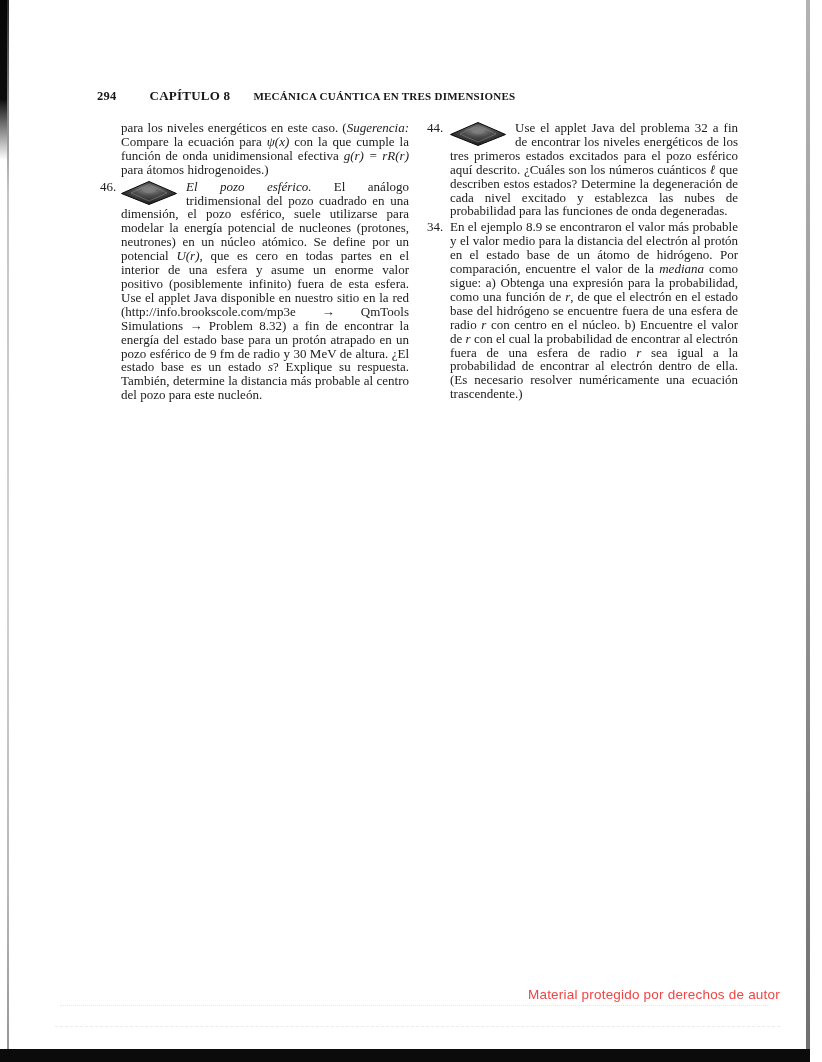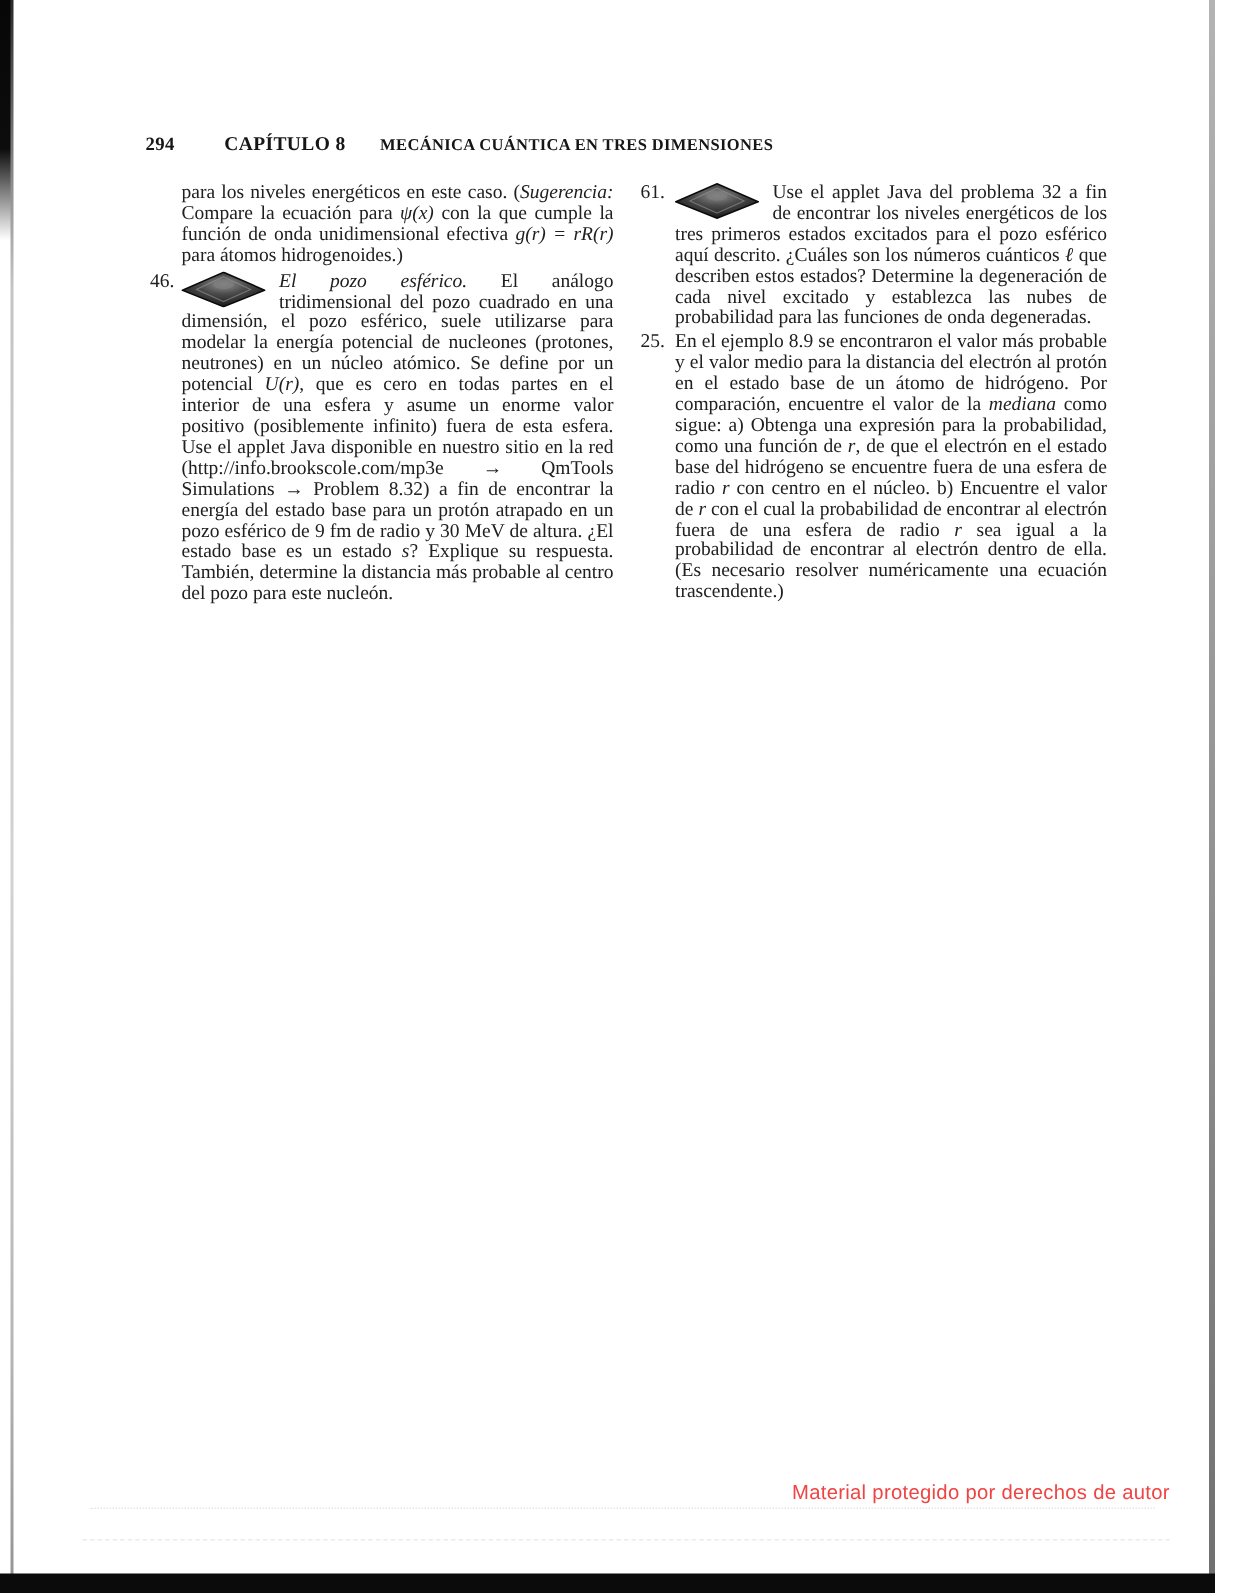--- a/index.html
+++ b/index.html
@@ -81,34 +81,34 @@
             <polygon points="28,3.5 46,12 28,20 10,12" fill="none" stroke="#9a9a9a" stroke-width="0.8" opacity="0.55"></polygon>
             <ellipse cx="28" cy="8.5" rx="7" ry="3.4" fill="#7d7d7d" opacity="0.75"></ellipse>
           </svg>
         </span><span><i>El pozo esférico.</i><span> El análogo tridimensional del pozo cuadrado en una dimensión, el pozo esférico, suele utilizarse para modelar la energía potencial de nucleones (protones, neutrones) en un núcleo atómico. Se define por un potencial </span><i>U(r)</i><span>, que es cero en todas partes en el interior de una esfera y asume un enorme valor positivo (posiblemente infinito) fuera de esta esfera. Use el applet Java disponible en nuestro sitio en la red (http://info.brookscole.com/mp3e → QmTools Simulations → Problem 8.32) a fin de encontrar la energía del estado base para un protón atrapado en un pozo esférico de 9 fm de radio y 30 MeV de altura. ¿El estado base es un estado </span><i>s</i><span>? Explique su respuesta. También, determine la distancia más probable al centro del pozo para este nucleón.</span></span>
       </div>
     </div>
   </div>
 
   <div class="col col-right">
     <div class="problem">
-      <span class="pnum">61.</span>
+      <span class="pnum">44.</span>
       <div class="ptext">
         <span class="applet-icon">
           <svg viewBox="0 0 56 24" width="56" height="24">
             <polygon points="28,0.5 55.5,12.5 28,23.5 0.5,12.5" fill="url(#appletGrad)" stroke="#0a0a0a" stroke-width="1"></polygon>
             <polygon points="28,3.5 46,12 28,20 10,12" fill="none" stroke="#9a9a9a" stroke-width="0.8" opacity="0.55"></polygon>
             <ellipse cx="28" cy="8.5" rx="7" ry="3.4" fill="#7d7d7d" opacity="0.75"></ellipse>
           </svg>
         </span><span><span>Use el applet Java del problema 32 a fin de encontrar los niveles energéticos de los tres primeros estados excitados para el pozo esférico aquí descrito. ¿Cuáles son los números cuánticos </span><i>ℓ</i><span> que describen estos estados? Determine la degeneración de cada nivel excitado y establezca las nubes de probabilidad para las funciones de onda degeneradas.</span></span>
       </div>
     </div>
 
     <div class="problem">
-      <span class="pnum">25.</span>
+      <span class="pnum">34.</span>
       <div class="ptext">
         <span><span>En el ejemplo 8.9 se encontraron el valor más probable y el valor medio para la distancia del electrón al protón en el estado base de un átomo de hidrógeno. Por comparación, encuentre el valor de la </span><i>mediana</i><span> como sigue: a) Obtenga una expresión para la probabilidad, como una función de </span><i>r</i><span>, de que el electrón en el estado base del hidrógeno se encuentre fuera de una esfera de radio </span><i>r</i><span> con centro en el núcleo. b) Encuentre el valor de </span><i>r</i><span> con el cual la probabilidad de encontrar al electrón fuera de una esfera de radio </span><i>r</i><span> sea igual a la probabilidad de encontrar al electrón dentro de ella. (Es necesario resolver numéricamente una ecuación trascendente.)</span></span>
       </div>
     </div>
   </div>
 
   <div class="watermark">Material protegido por derechos de autor</div>
   <div class="artifact-dots"></div>
   <div class="artifact-line"></div>
 

